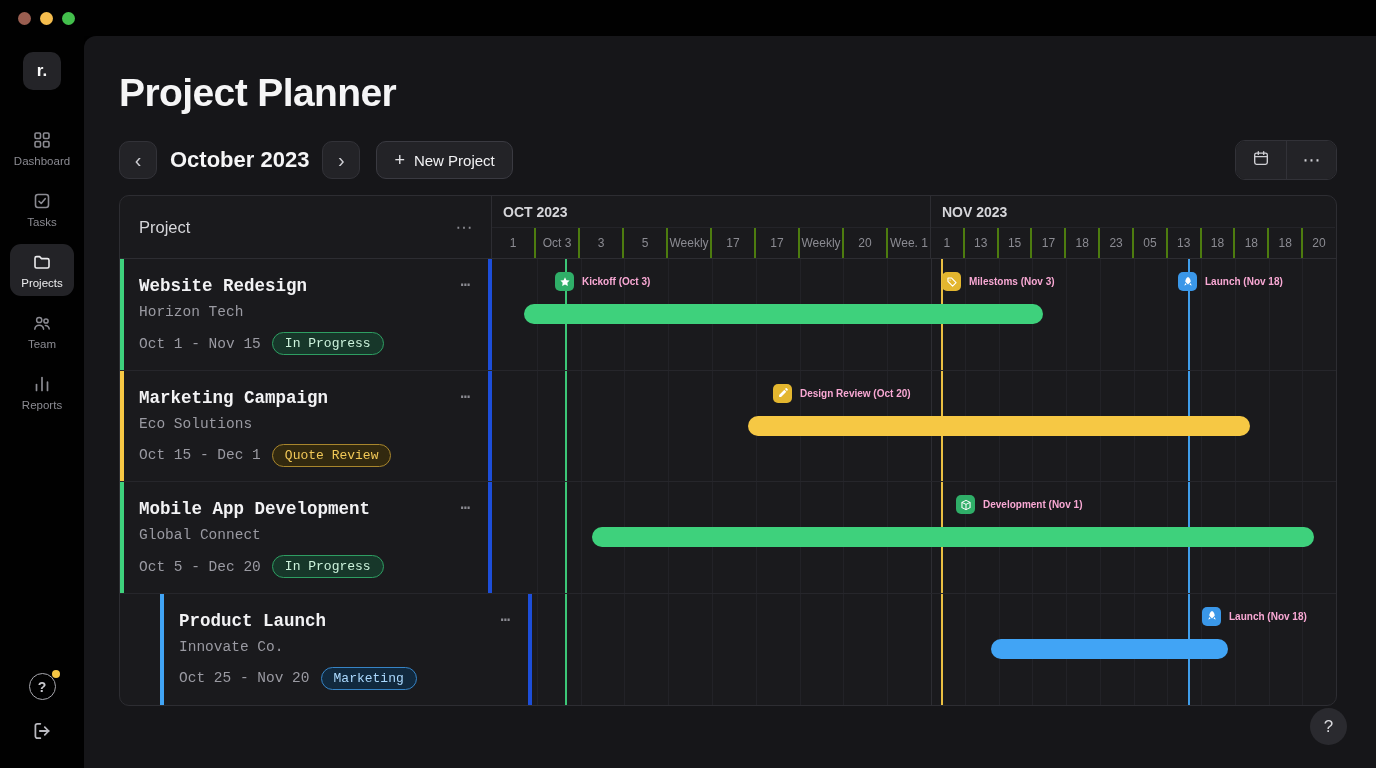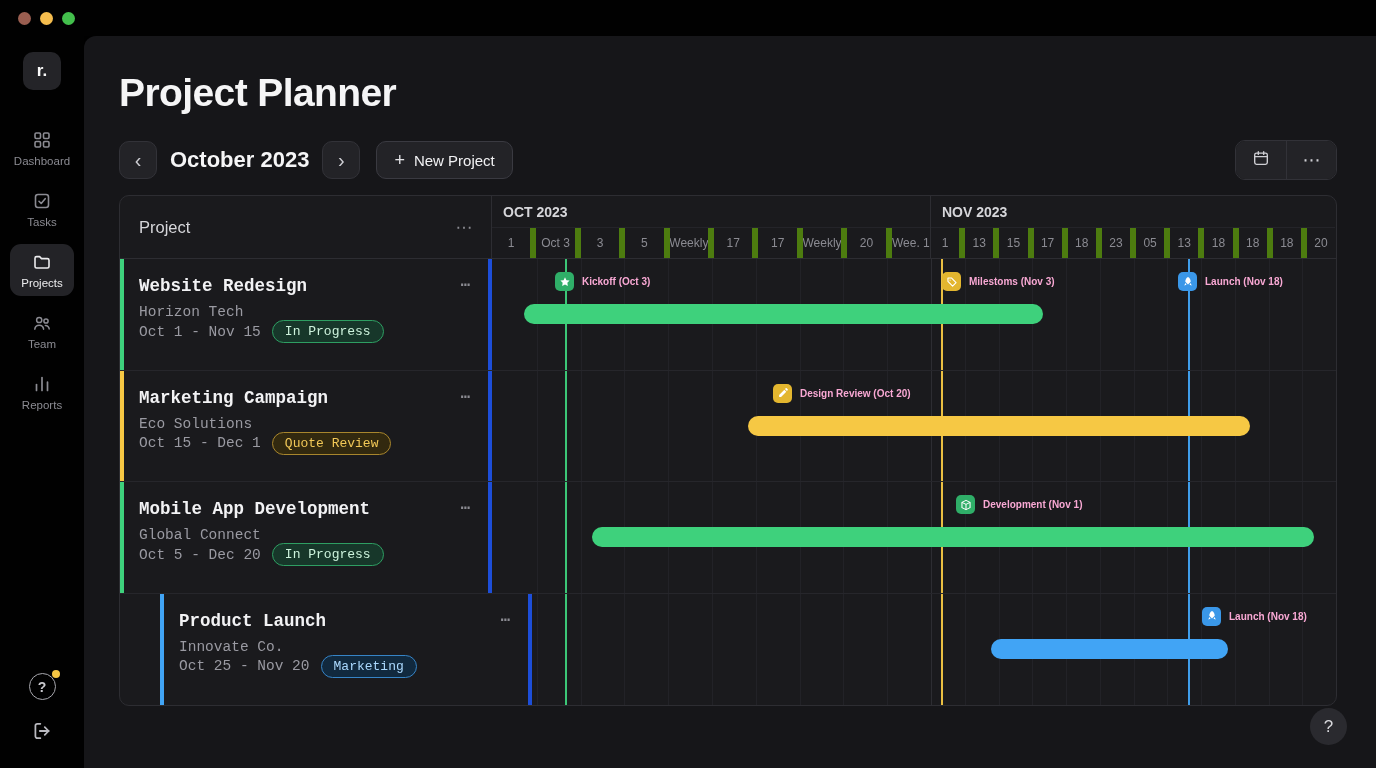--- a/index.html
+++ b/index.html
@@ -46,37 +46,37 @@
   
   .gantt { margin-top:15px; width:1218px; border:1px solid #2d2d32; border-radius:10px; background:#1a1a1d; overflow:hidden; }
   .gantt-header { display:flex; height:63px; border-bottom:1px solid #2d2d32; }
   .proj-head { width:372px; flex:none; border-right:1px solid #2d2d32; display:flex; align-items:center; justify-content:space-between; padding:0 17px 0 19px; font-size:16.5px; color:#d6d6da; }
   .more-glyph { color:#8b8b92; font-size:17px; letter-spacing:1.5px; cursor:pointer; }
   .timeline-head { display:flex; flex:none; }
   .month { display:flex; flex-direction:column; }
   .month + .month { border-left:1px solid #2d2d32; }
   .month-name { height:32px; display:flex; align-items:center; padding-left:11px; font-size:14px; font-weight:700; color:#d6d6da; border-bottom:1px solid #242429; }
   .ticks { display:flex; flex:1; }
-  .tick { flex:1; display:flex; align-items:center; justify-content:center; font-size:12px; color:#8b8b92; border-left:6px solid #4d7c0f; white-space:nowrap; overflow:hidden; }
+  .tick { flex:1; display:flex; align-items:center; justify-content:center; font-size:12px; color:#8b8b92; border-left:2px solid #4d7c0f; white-space:nowrap; overflow:hidden; }
   .tick:first-child { border-left:none; }
 
   .gantt-body { position:relative; }
   .tl-overlay { position:absolute; left:373px; top:0; bottom:0; width:843px; pointer-events:none; }
   .grid-line { position:absolute; top:0; bottom:0; width:1px; background:#222227; }
   .grid-line.month-sep { background:#2d2d32; }
   .ms-line { position:absolute; top:0; bottom:0; width:2px; opacity:.95; }
 
   .g-row { display:flex; height:111.5px; border-bottom:1px solid #26262b; position:relative; }
   .g-row:last-child { border-bottom:none;padding-left:40px; }
   .proj-cell { width:372px; flex:none; border-right:4px solid #1d4ed8; position:relative; padding:17px 17px 0 19px;font-family:Liberation Mono, monospace; }
   .accent { position:absolute; left:0; top:0; bottom:0; width:4px; }
   .proj-title { font-size:17.5px; font-weight:600; color:#f2f2f4; }
   .row-more { position:absolute; top:15px; right:16px; }
   .proj-client { margin-top:8px; font-size:14.5px; color:#9a9aa2; }
-  .proj-meta { margin-top:0; display:flex; align-items:center; gap:11px; }
+  .proj-meta { margin-top:12px; display:flex; align-items:center; gap:11px; }
   .proj-dates { font-size:14.5px; color:#9a9aa2; }
   .badge { height:23px; display:flex; align-items:center; padding:0 12px; border-radius:12px; font-size:13px; border:1px solid; }
   .badge-green  { color:#cdf2dc; border-color:#2e9e62; background:#17372a; }
   .badge-yellow { color:#f1c857; border-color:#a8862d; background:#32290f; }
   .badge-blue   { color:#aad8fd; border-color:#3684c6; background:#11293e; }
 
   .tl-cell { flex:1; position:relative; }
   .gbar { position:absolute; top:45px; height:20px; border-radius:10px; cursor:pointer; }
   .ms { position:absolute; top:13px; display:flex; align-items:center; gap:8px; cursor:pointer; }
   .ms-icon { width:19px; height:19px; border-radius:5px; display:flex; align-items:center; justify-content:center; flex:none; }

